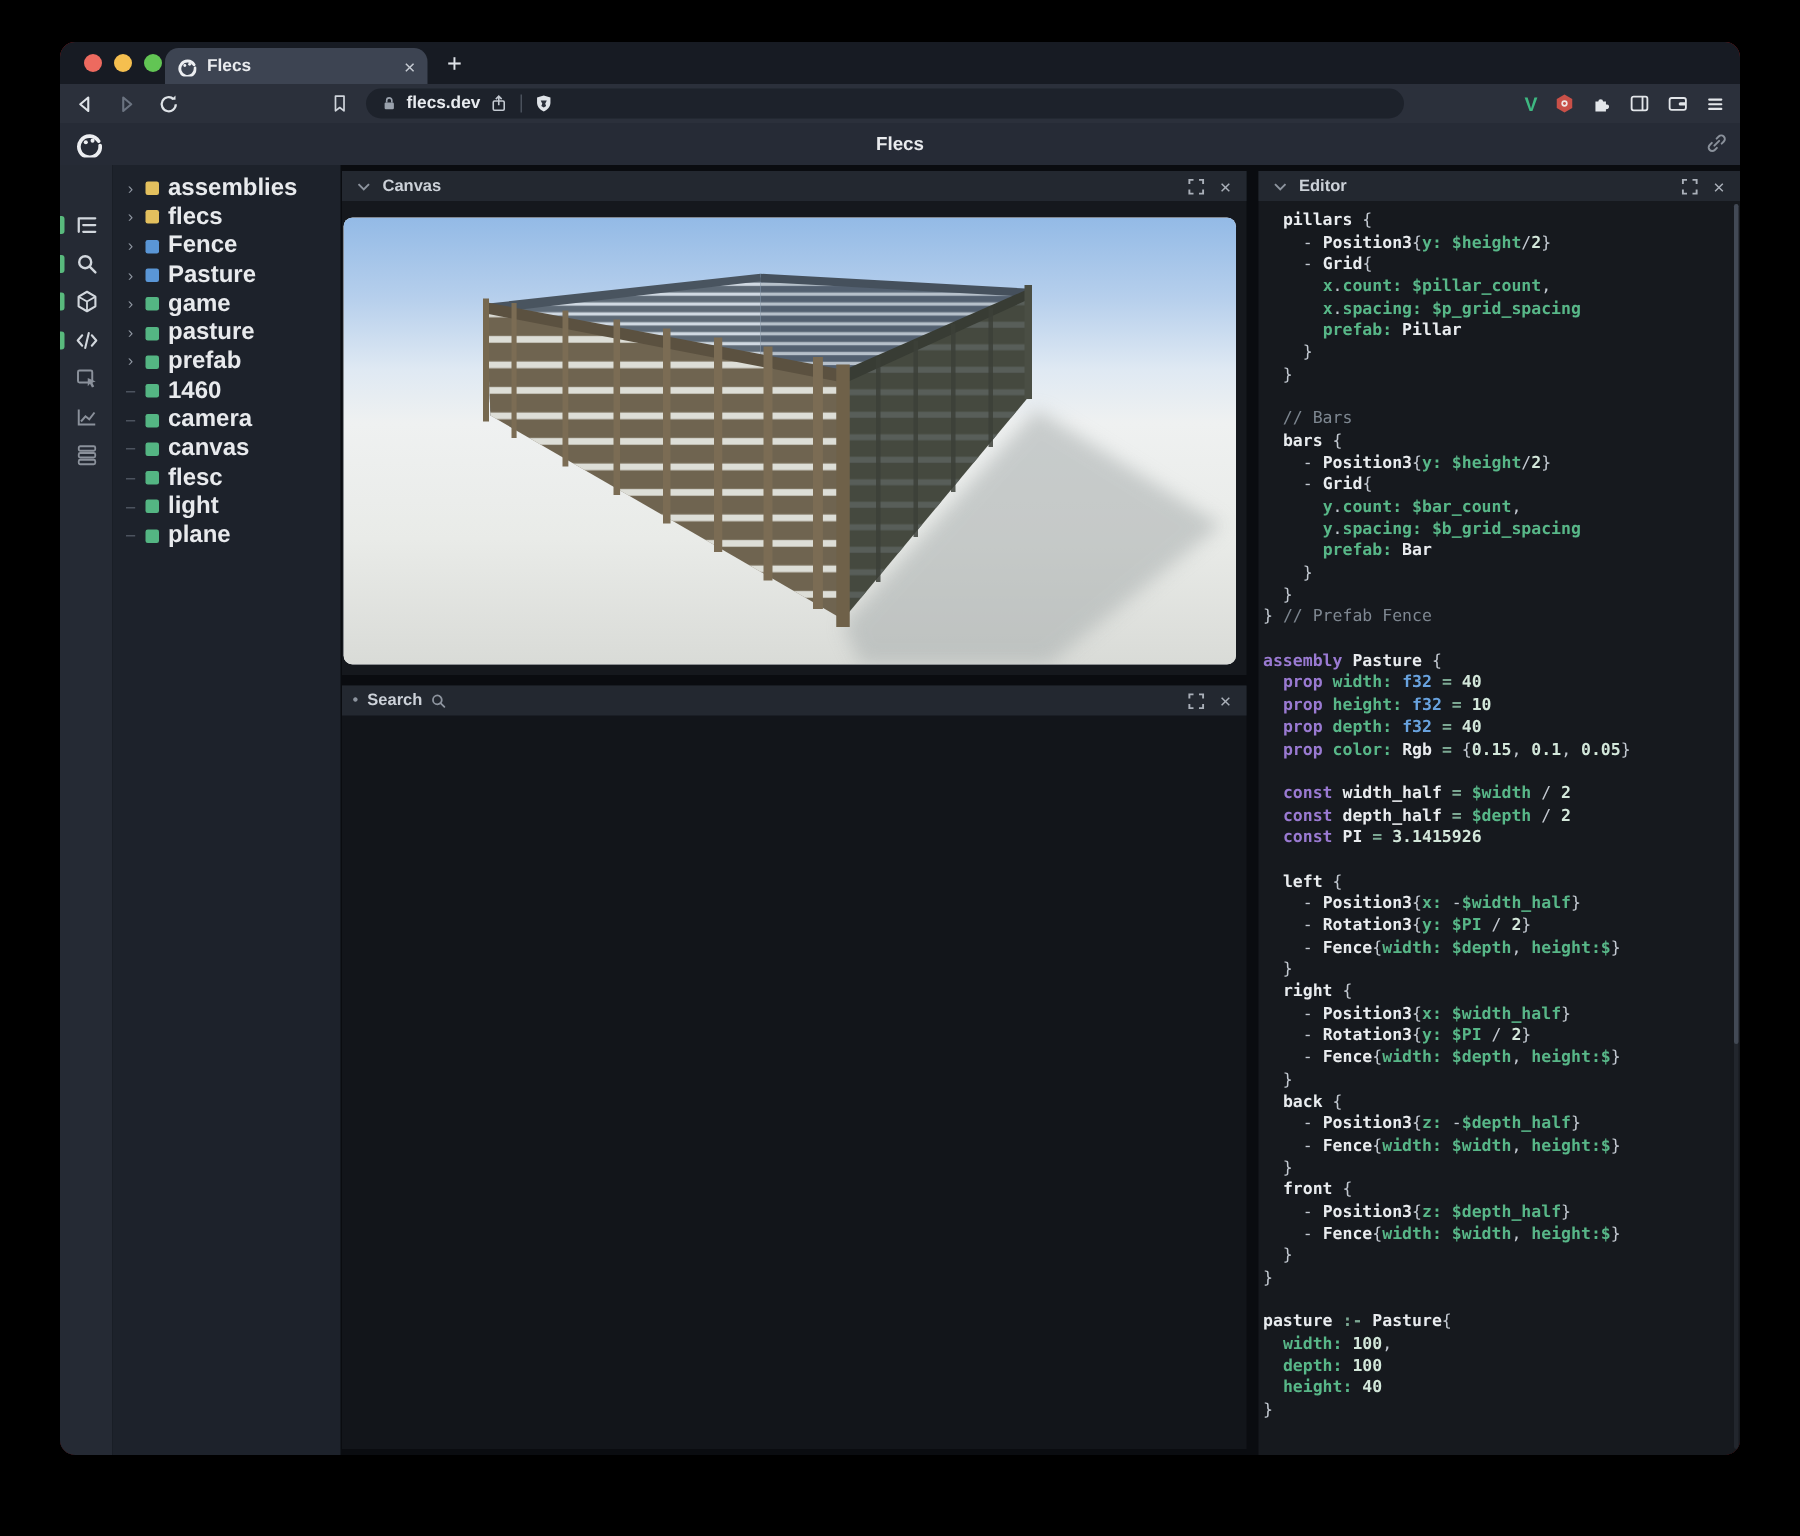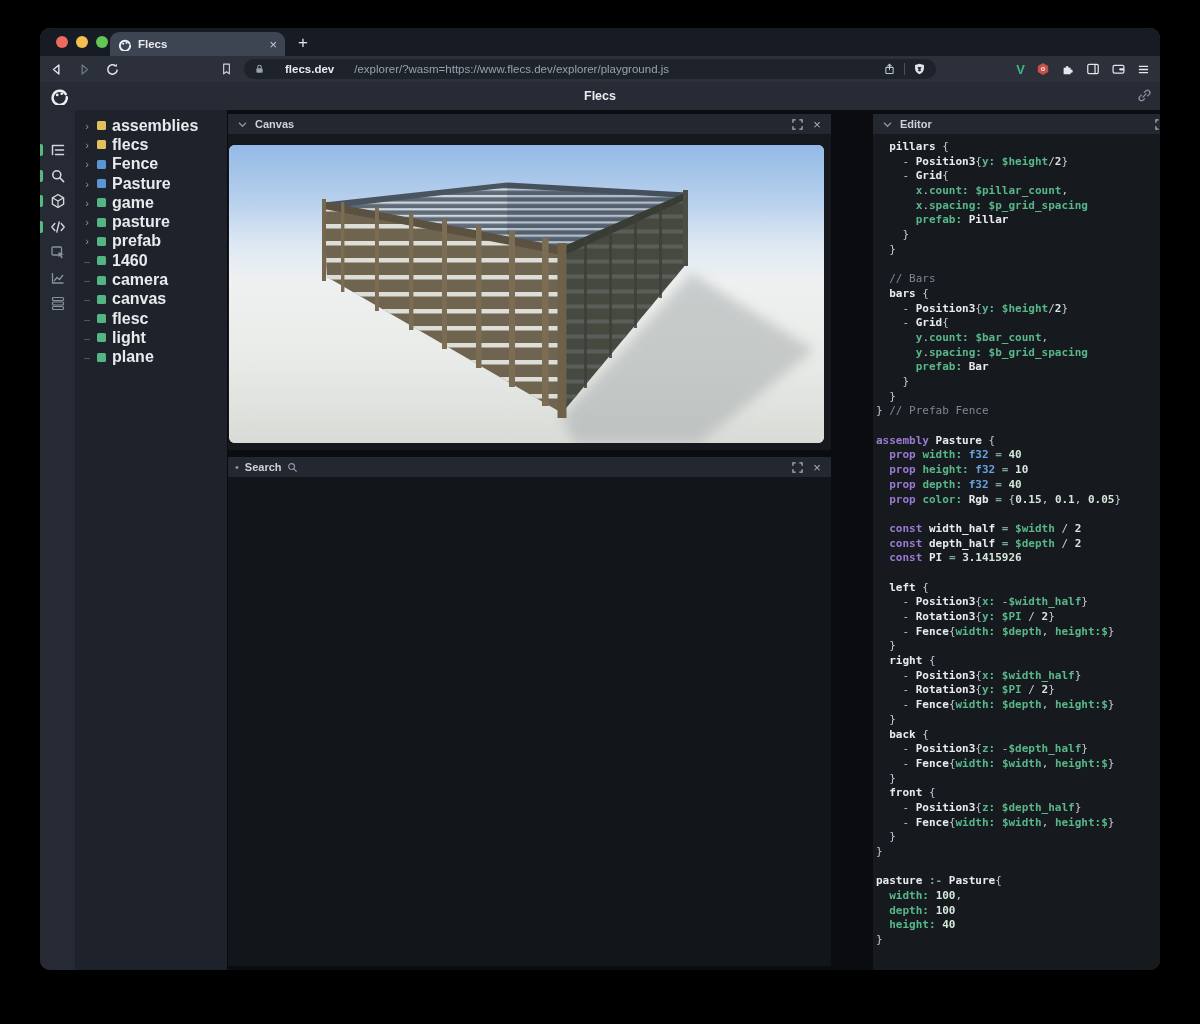--- a/index.html
+++ b/index.html
@@ -11,21 +11,21 @@
   .lights { position:absolute; left:16px; top:8px; display:flex; gap:8px; }
   .light { width:12px; height:12px; border-radius:50%; }
   .tab { position:absolute; left:70px; top:4px; width:175px; height:24px; background:#3d4452; border-radius:9px 9px 0 0; display:flex; align-items:center; padding:0 8px; gap:7px; }
   .tab-title { color:#e9ebee; font-size:11.5px; font-weight:700; flex:1; }
   .tab-close { color:#c6cbd3; font-size:13px; line-height:1; cursor:default; }
   .newtab { position:absolute; left:250px; top:3px; width:26px; height:24px; color:#dfe3e8; font-size:17px; display:flex; align-items:center; justify-content:center; }
 
   .toolbar { position:absolute; left:0; top:28px; width:1120px; height:26px; background:#2b303b; display:flex; align-items:center; }
   .navbtn { width:24px; height:20px; display:flex; align-items:center; justify-content:center; margin-left:4px; }
   .bookmarkbtn { position:absolute; left:176px; top:3px; width:20px; height:20px; display:flex; align-items:center; justify-content:center; }
-  .urlbar { position:absolute; left:204px; top:3px; width:692px; height:20px; background:#1d222b; border-radius:10px; display:flex; align-items:center; padding:0 10px; gap:20px; }
+  .urlbar { position:absolute; left:204px; top:3px; width:692px; height:20px; background:#1d222b; border-radius:10px; display:flex; align-items:center; padding:0 10px; gap:6px; }
   .url-domain { color:#e8ebef; font-size:11.5px; font-weight:700; }
   .url-path { color:#99a2ae; font-size:11.5px; white-space:nowrap; overflow:hidden; flex:1; }
   .url-right { display:flex; align-items:center; gap:8px; }
   .url-sep { width:1px; height:12px; background:#4a515c; }
   .extbar { position:absolute; right:10px; top:3px; height:20px; display:flex; align-items:center; gap:11px; }
   .v-icon { color:#3eb881; font-weight:700; font-size:13px; }
 
   
   .appheader { position:absolute; left:0; top:54px; width:1120px; height:28px; background:#262b36; display:flex; align-items:center; }
   .app-title { position:absolute; left:0; width:100%; text-align:center; color:#e9ebee; font-size:12.5px; font-weight:700; }
@@ -51,21 +51,21 @@
   .ph-spacer { flex:1; }
   .ph-ico { display:flex; align-items:center; justify-content:center; width:14px; }
   .ph-x { color:#aab0b9; font-size:13px; line-height:1; }
   .ph-dot { color:#8d949e; font-size:11px; }
 
   .canvas-panel { position:absolute; left:188px; top:4px; width:603px; height:336px; background:#15181d; }
   .viewport { position:absolute; left:1px; top:31px; width:595px; height:298px; border-radius:6px; overflow:hidden; background:#e9ecef; }
 
   .search-panel { position:absolute; left:188px; top:347px; width:603px; height:509px; background:#12151a; }
 
-  .editor-panel { position:absolute; left:833px; top:4px; width:321px; height:856px; background:#16191e; }
+  .editor-panel { position:absolute; left:799px; top:4px; width:321px; height:856px; background:#16191e; }
   .editor-code { position:absolute; left:0; top:20px; width:321px; height:836px; overflow:hidden; padding:6px 8px 0 3px; font-family:"DejaVu Sans Mono", monospace; font-size:11px; line-height:14.7px; }
   .cl { white-space:pre; height:14.7px; }
   .tk-p { color:#c3c9d1; }
   .tk-w { color:#e9ecef; font-weight:700; }
   .tk-g { color:#58b788; font-weight:700; }
   .tk-b { color:#68a2de; font-weight:700; }
   .tk-k { color:#9a7ad2; font-weight:700; }
   .tk-c { color:#7e8791; }
   .tk-o { color:#7ca893; font-weight:700; }
   .tk-n { color:#d3e7da; font-weight:700; }
@@ -122,21 +122,20 @@
         </svg>
     </div>
     <div class="urlbar">
       <span>
         <svg width="11" height="12" viewBox="0 0 16 16">
             <rect x="3.5" y="7" width="9" height="6.5" rx="1.2" fill="#9aa2ad"></rect>
             <path d="M5.5 7V5a2.5 2.5 0 0 1 5 0v2" fill="none" stroke="#9aa2ad" stroke-width="1.6"></path>
           </svg>
       </span>
       <span class="url-domain">flecs.dev</span>
-      <span class="url-path">/explorer/?wasm=https://www.flecs.dev/explorer/playground.js</span>
       <span class="url-right">
         <span>
           <svg width="13" height="14" viewBox="0 0 16 16">
               <rect x="3.5" y="6" width="9" height="7.5" rx="1" fill="none" stroke="#c3c9d1" stroke-width="1.3"></rect>
               <path d="M8 9.5V2.2M5.6 4.4 8 2l2.4 2.4" fill="none" stroke="#c3c9d1" stroke-width="1.3"></path>
             </svg>
         </span>
         <span class="url-sep"></span>
         <span>
           <svg width="13" height="14" viewBox="0 0 16 16">

